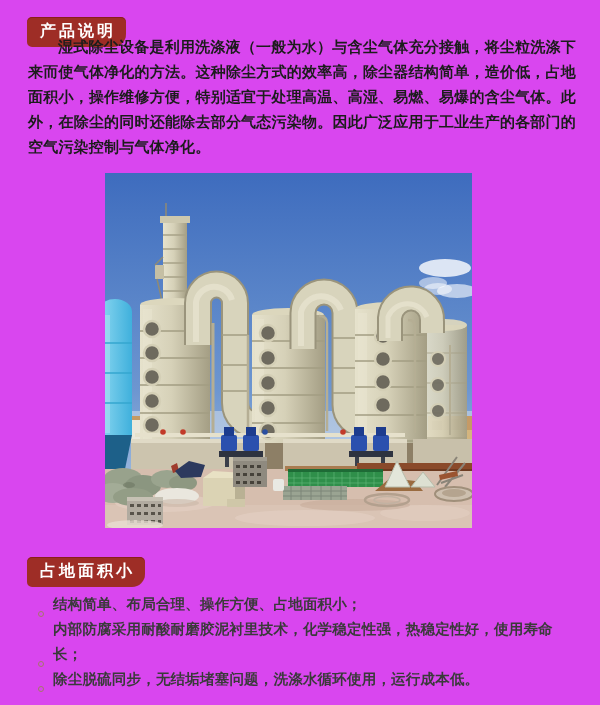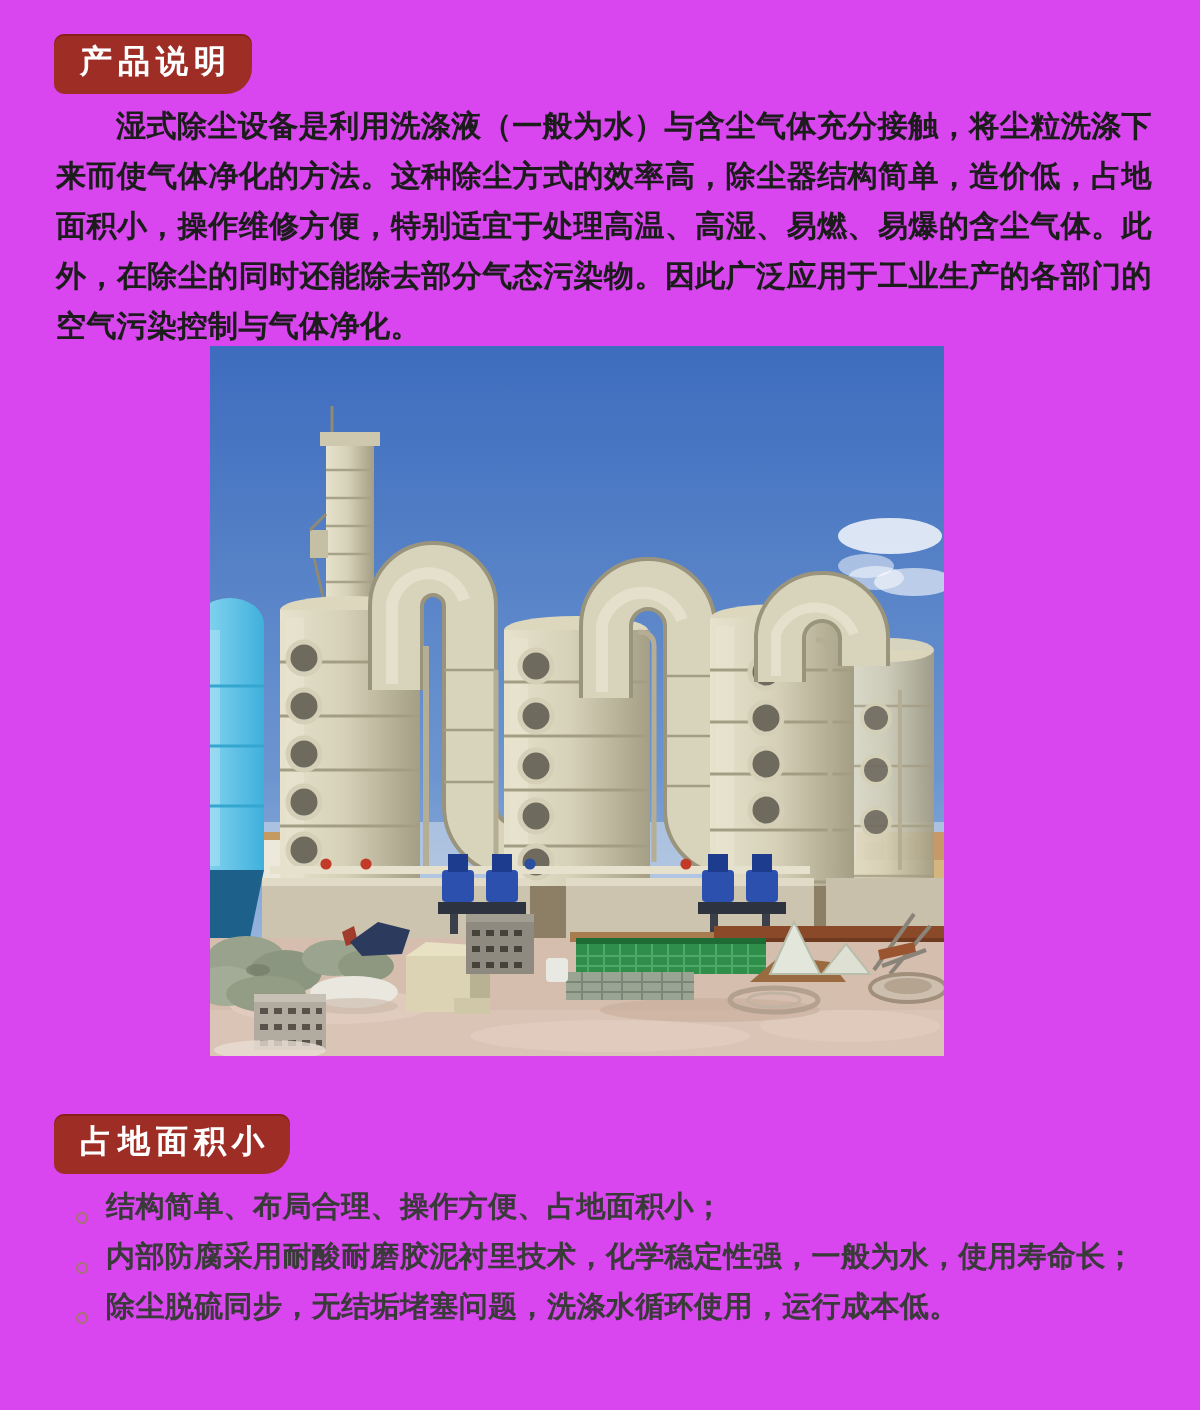--- a/index.html
+++ b/index.html
@@ -12,34 +12,34 @@
     position:absolute; left:27px; display:inline-block;
     background:#9e2d26; color:#ffffff;
     font-size:16px; font-weight:bold; letter-spacing:3px;
     padding:4px 10px 5px 13px;
     border-radius:5px 5px 13px 5px;
     box-shadow:0 1px 0 rgba(120,20,15,.55) inset;
   }
   .badge-desc { top:17px; }
   .badge-feat { top:557px; }
   .para {
-    position:absolute; left:28px; top:51px; width:548px;
+    position:absolute; left:28px; top:34px; width:548px;
     font-size:15px; line-height:25px; font-weight:600; color:#1c1c1c;
     text-align:justify; text-indent:2em; letter-spacing:0.2px;
   }
   .photo {
     position:absolute; left:105px; top:173px; width:367px; height:355px;
   }
   .photo svg { display:block; width:367px; height:355px; }
   .features {
     position:absolute; left:36px; top:592px; width:546px;
     list-style:none;
   }
   .features li {
-    display:flex; align-items:center;
+    display:flex; align-items:flex-end;
     font-size:14.5px; line-height:25px; font-weight:600; color:#3a3a3a;
     letter-spacing:0.2px;
   }
   .dot {
     flex:0 0 auto; width:6px; height:6px; margin:9px 9px 0 2px;
     border:1.5px solid #a5756b; border-radius:50%; background:transparent;
   }
 </style>
 </head>
 <body>
@@ -318,21 +318,21 @@
     <span>占地面积小</span>
   </div>
 
   <ul class="features">
     <li>
       <span class="dot"></span>
       <span>结构简单、布局合理、操作方便、占地面积小；</span>
     </li>
     <li>
       <span class="dot"></span>
-      <span>内部防腐采用耐酸耐磨胶泥衬里技术，化学稳定性强，一般为水，使用寿命长；</span>
+      <span>内部防腐采用耐酸耐磨胶泥衬里技术，化学稳定性强，热稳定性好，使用寿命长；</span>
     </li>
     <li>
       <span class="dot"></span>
       <span>除尘脱硫同步，无结垢堵塞问题，洗涤水循环使用，运行成本低。</span>
     </li>
   </ul>
 
 </div>
 
 </body></html>

